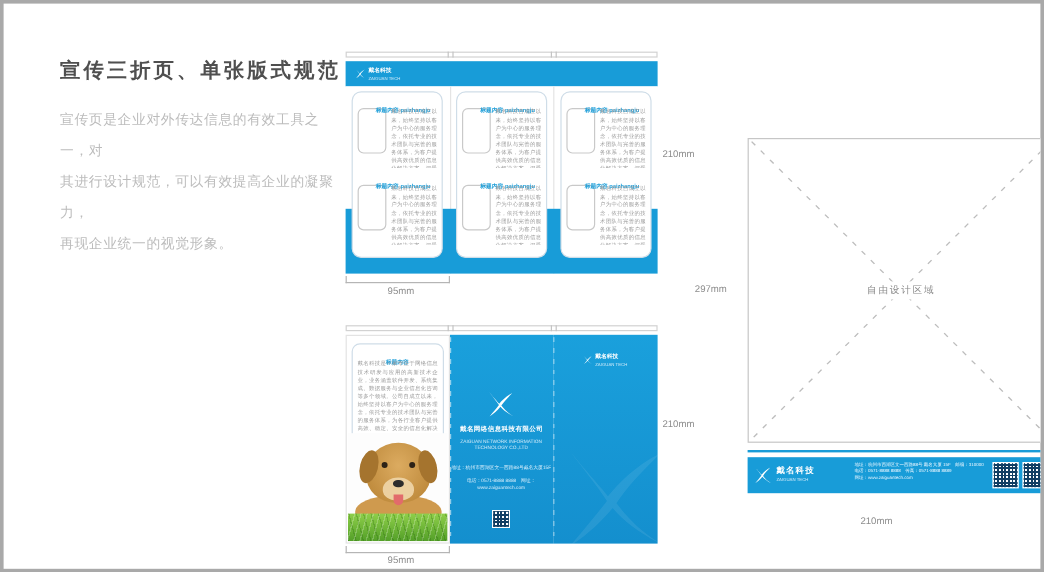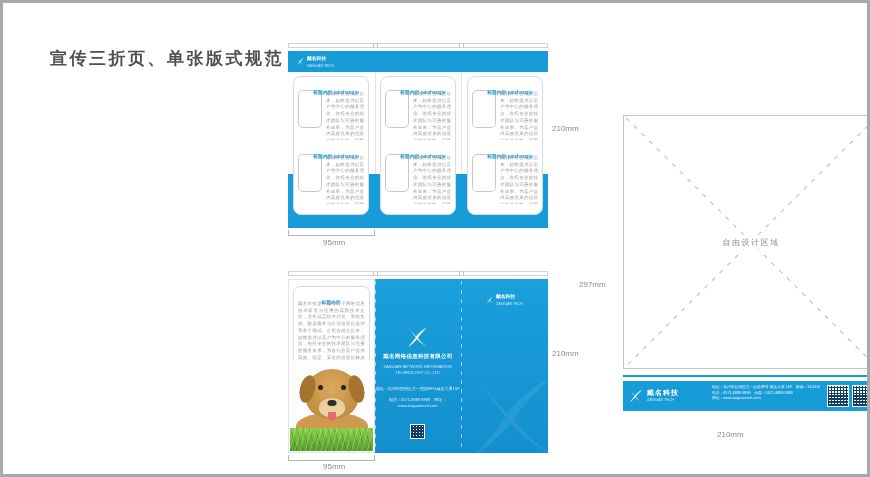--- a/index.html
+++ b/index.html
@@ -87,20 +87,25 @@
   .contact{flex:1;margin-left:6px;height:24px;overflow:hidden;}
   .contact .micro{color:#eaf6ff;text-align:left;line-height:11px;font-size:7.5px;}
   .qr-f{width:22px;height:22px;flex:none;margin-left:3px;}
 </style>
 </head>
 <body>
 
 <div class="canvas">
 
   <div class="intro-title">宣传三折页、单张版式规范</div>
+  <div class="intro-lines">
+    <div class="intro-line">宣传页是企业对外传达信息的有效工具之一，对</div>
+    <div class="intro-line">其进行设计规范，可以有效提高企业的凝聚力，</div>
+    <div class="intro-line">再现企业统一的视觉形象。</div>
+  </div>
 
   <div class="tf1">
     <div class="trim">
         <i class="t1"></i>
         <i class="t2"></i>
       </div>
     <div class="tf1-header blue">
       <div class="logo-stack">
         <svg width="9" height="9" viewBox="0 0 24 24">
             <path d="M2 2c4 5 6 7 8 9.5C12.5 8.5 16 5 21 2.5 17 6.5 14 9.5 11.8 13 14.5 16.5 17.5 19.5 22 22c-5-2.5-8.5-5-11-8C8.5 17 5.5 19.8 2 22c3-3.5 5.5-6.5 7.8-9.5C7.5 9 4.8 5.8 2 2z" fill="#fff"></path>
@@ -267,16 +272,16 @@
         </div>
       </div>
       <div class="qr qr-f">
           <div class="qr-pat"></div>
         </div>
       <div class="qr qr-f">
           <div class="qr-pat"></div>
         </div>
     </div>
   </div>
-  <div class="dim-label" style="left:576px;top:233px;margin-top:44px;">297mm</div>
+  <div class="dim-label" style="left:576px;top:233px;">297mm</div>
   <div class="dim-label" style="left:714px;top:427px;">210mm</div>
 
 </div>
 
 </body></html>

